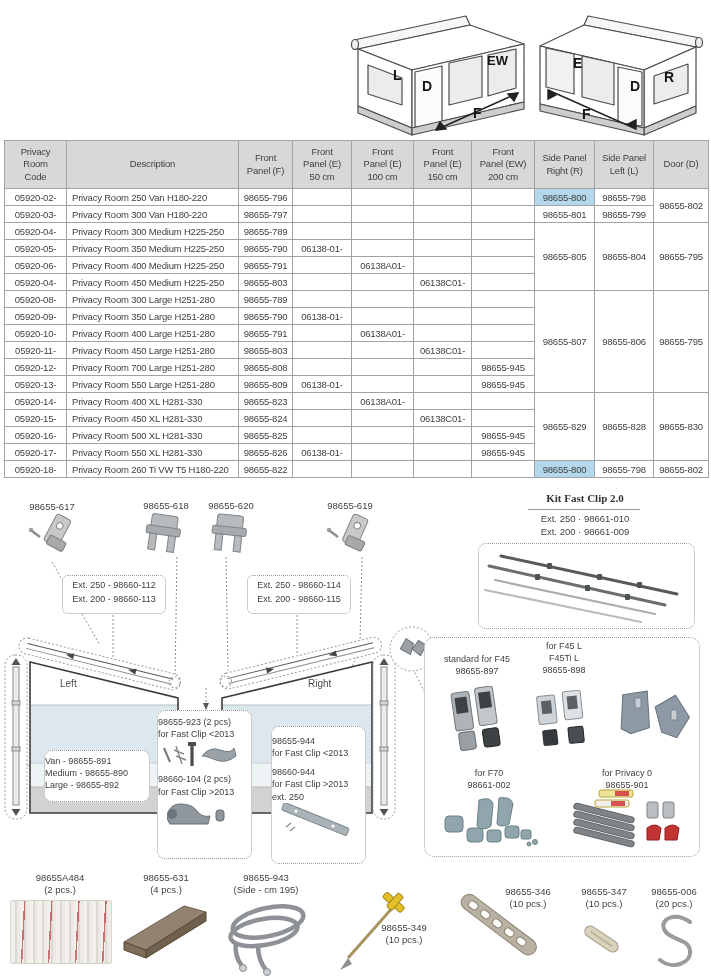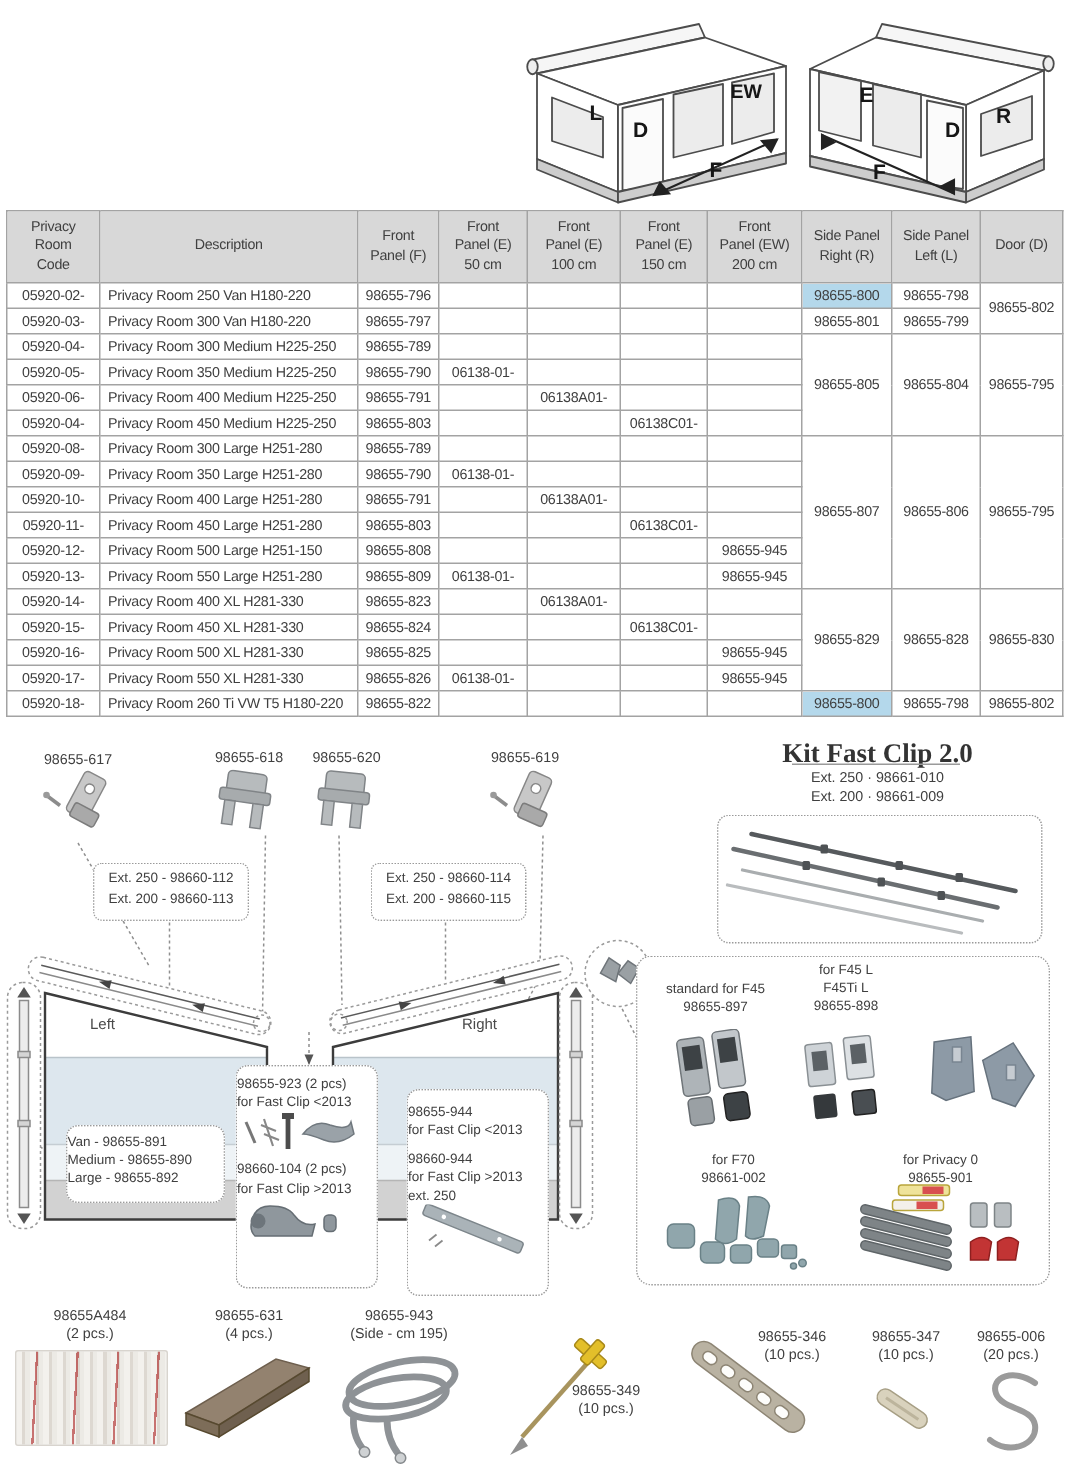--- a/index.html
+++ b/index.html
@@ -23,21 +23,21 @@
   td.desc{text-align:left !important;padding-left:5px !important;}
   td.hl{background:#b4d8eb !important;}
 
   
   .plabel{position:absolute;font-size:9.5px;color:#3f3f3f;text-align:center;width:64px;}
   .dotbox{position:absolute;border:1px dotted #9a9a9a;border-radius:6px;background:#fff;
           text-align:center;font-size:9px;line-height:1.5;padding-top:3px;color:#3f3f3f;}
   .notebox{position:absolute;border:1px dotted #9a9a9a;border-radius:8px;background:#fff;
           text-align:left;font-size:9px;line-height:1.35;color:#3f3f3f;}
   .kit-title{position:absolute;font-family:"Liberation Serif",serif;font-weight:bold;
-          font-size:18px;color:#333;text-align:center;width:180px;}
+          font-size:11px;color:#333;text-align:center;width:180px;}
   .kit-line{position:absolute;font-size:9.5px;color:#3f3f3f;text-align:center;width:180px;}
   .kit-rule{position:absolute;height:1px;background:#9a9a9a;}
   .panel-name{position:absolute;font-size:10px;color:#4a4a4a;}
   .kitgroup{position:absolute;text-align:center;font-size:9px;line-height:1.32;color:#3f3f3f;}
   .bracketbox{position:absolute;border:1px dotted #9a9a9a;border-radius:10px;background:#fff;}
 
   
   .bpart-label{position:absolute;text-align:center;font-size:9.5px;line-height:1.3;color:#3f3f3f;}
   .fabric{position:absolute;border:1px solid #d8d4ce;border-radius:2px;
     background:
@@ -235,21 +235,21 @@
       <td>05920-11-</td>
       <td class="desc">Privacy Room 450 Large H251-280</td>
       <td>98655-803</td>
       <td></td>
           <td></td>
       <td>06138C01-</td>
       <td></td>
     </tr>
     <tr>
       <td>05920-12-</td>
-      <td class="desc">Privacy Room 500 Large H251-150</td>
+      <td class="desc">Privacy Room 700 Large H251-280</td>
       <td>98655-808</td>
       <td></td>
           <td></td>
           <td></td>
       <td>98655-945</td>
     </tr>
     <tr>
       <td>05920-13-</td>
       <td class="desc">Privacy Room 550 Large H251-280</td>
       <td>98655-809</td>

